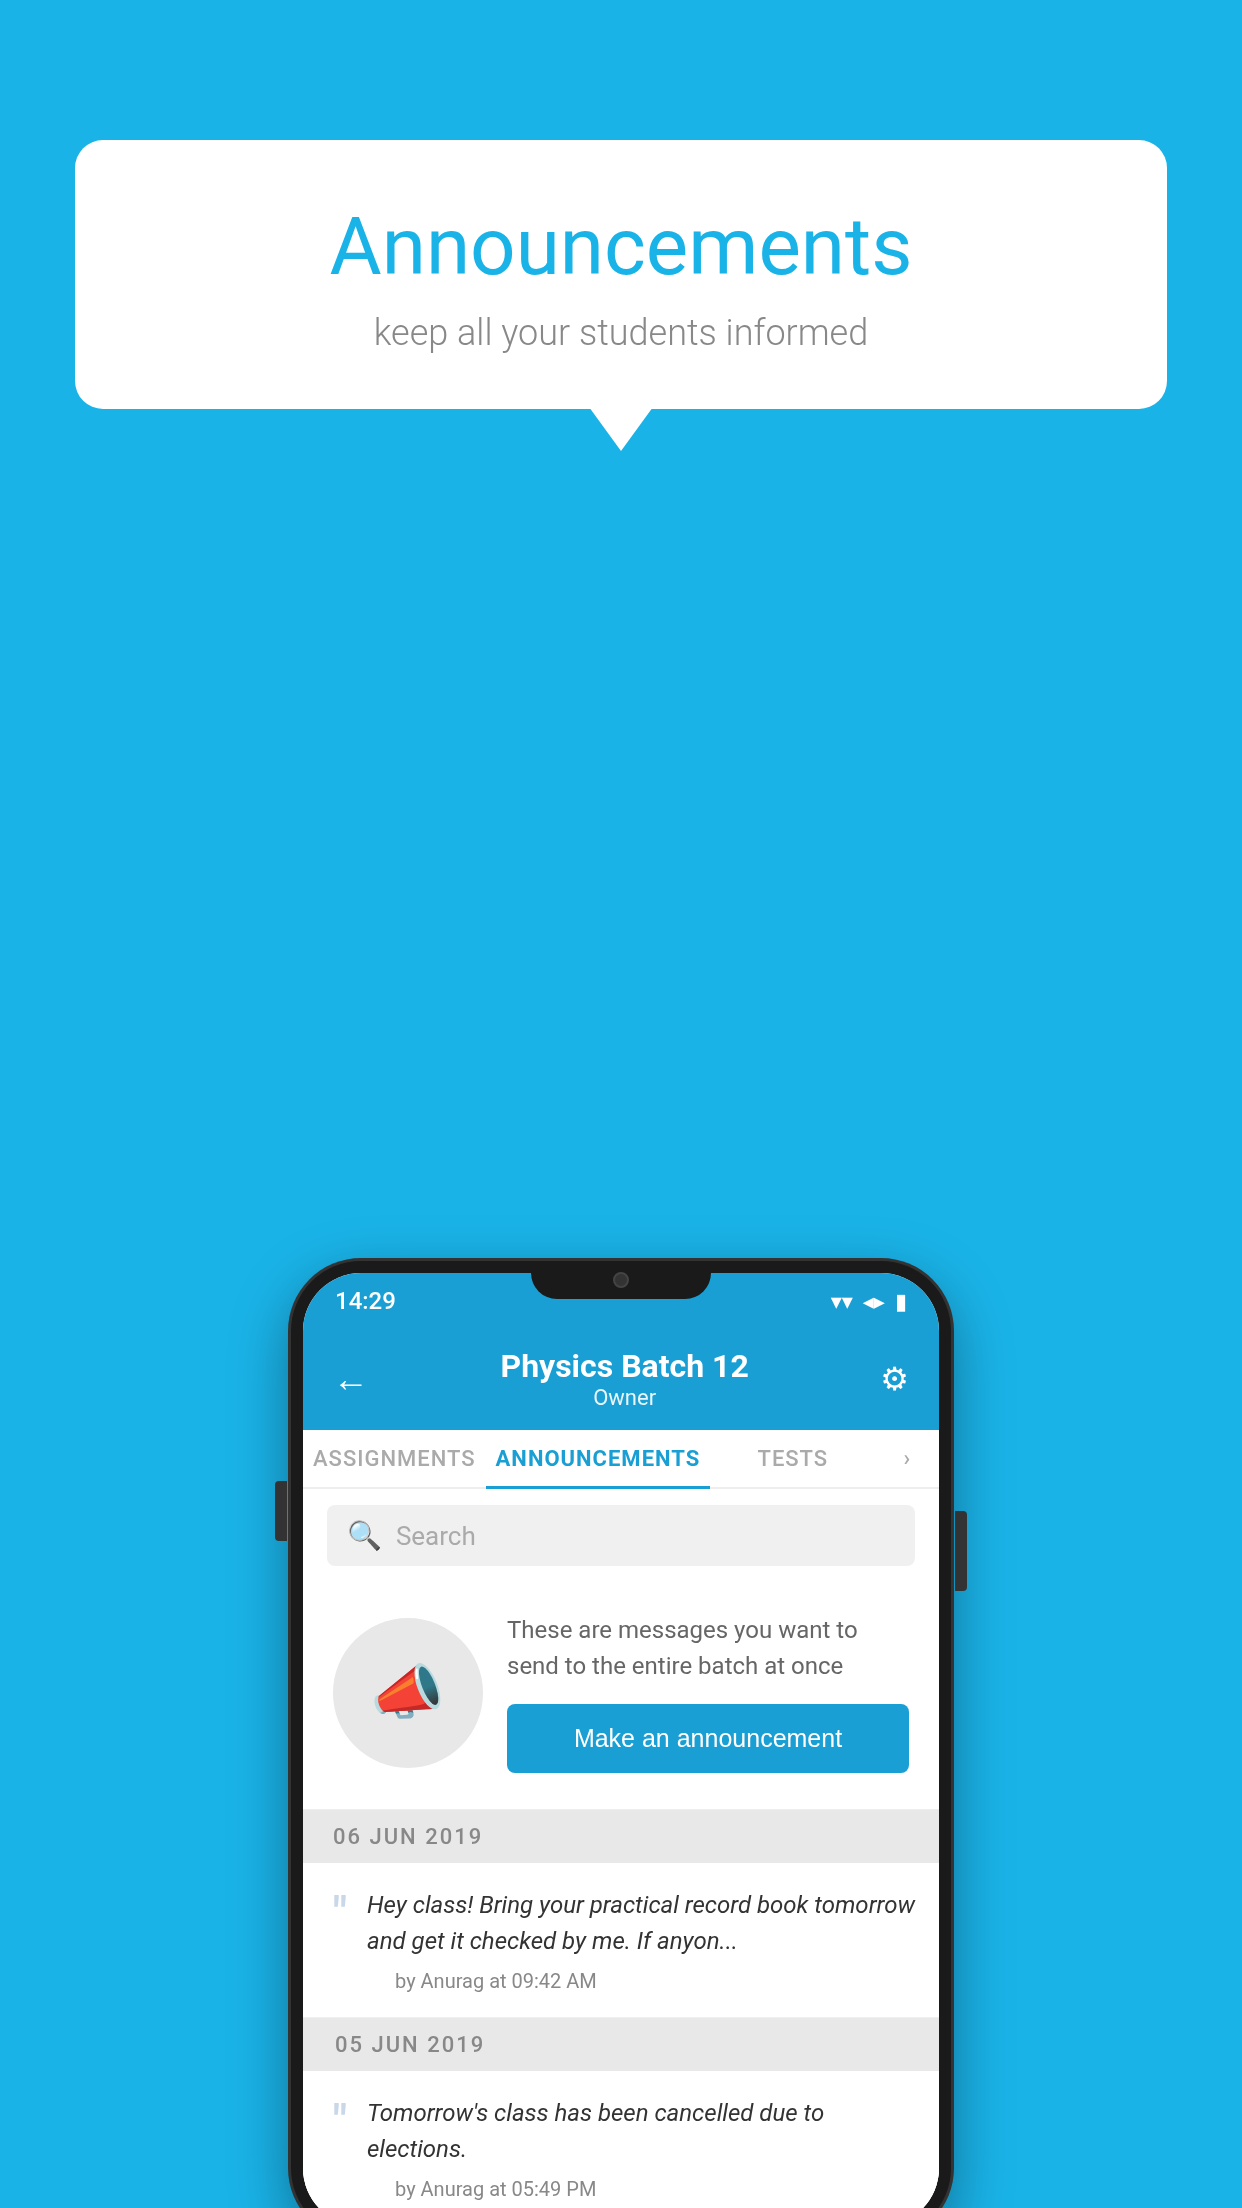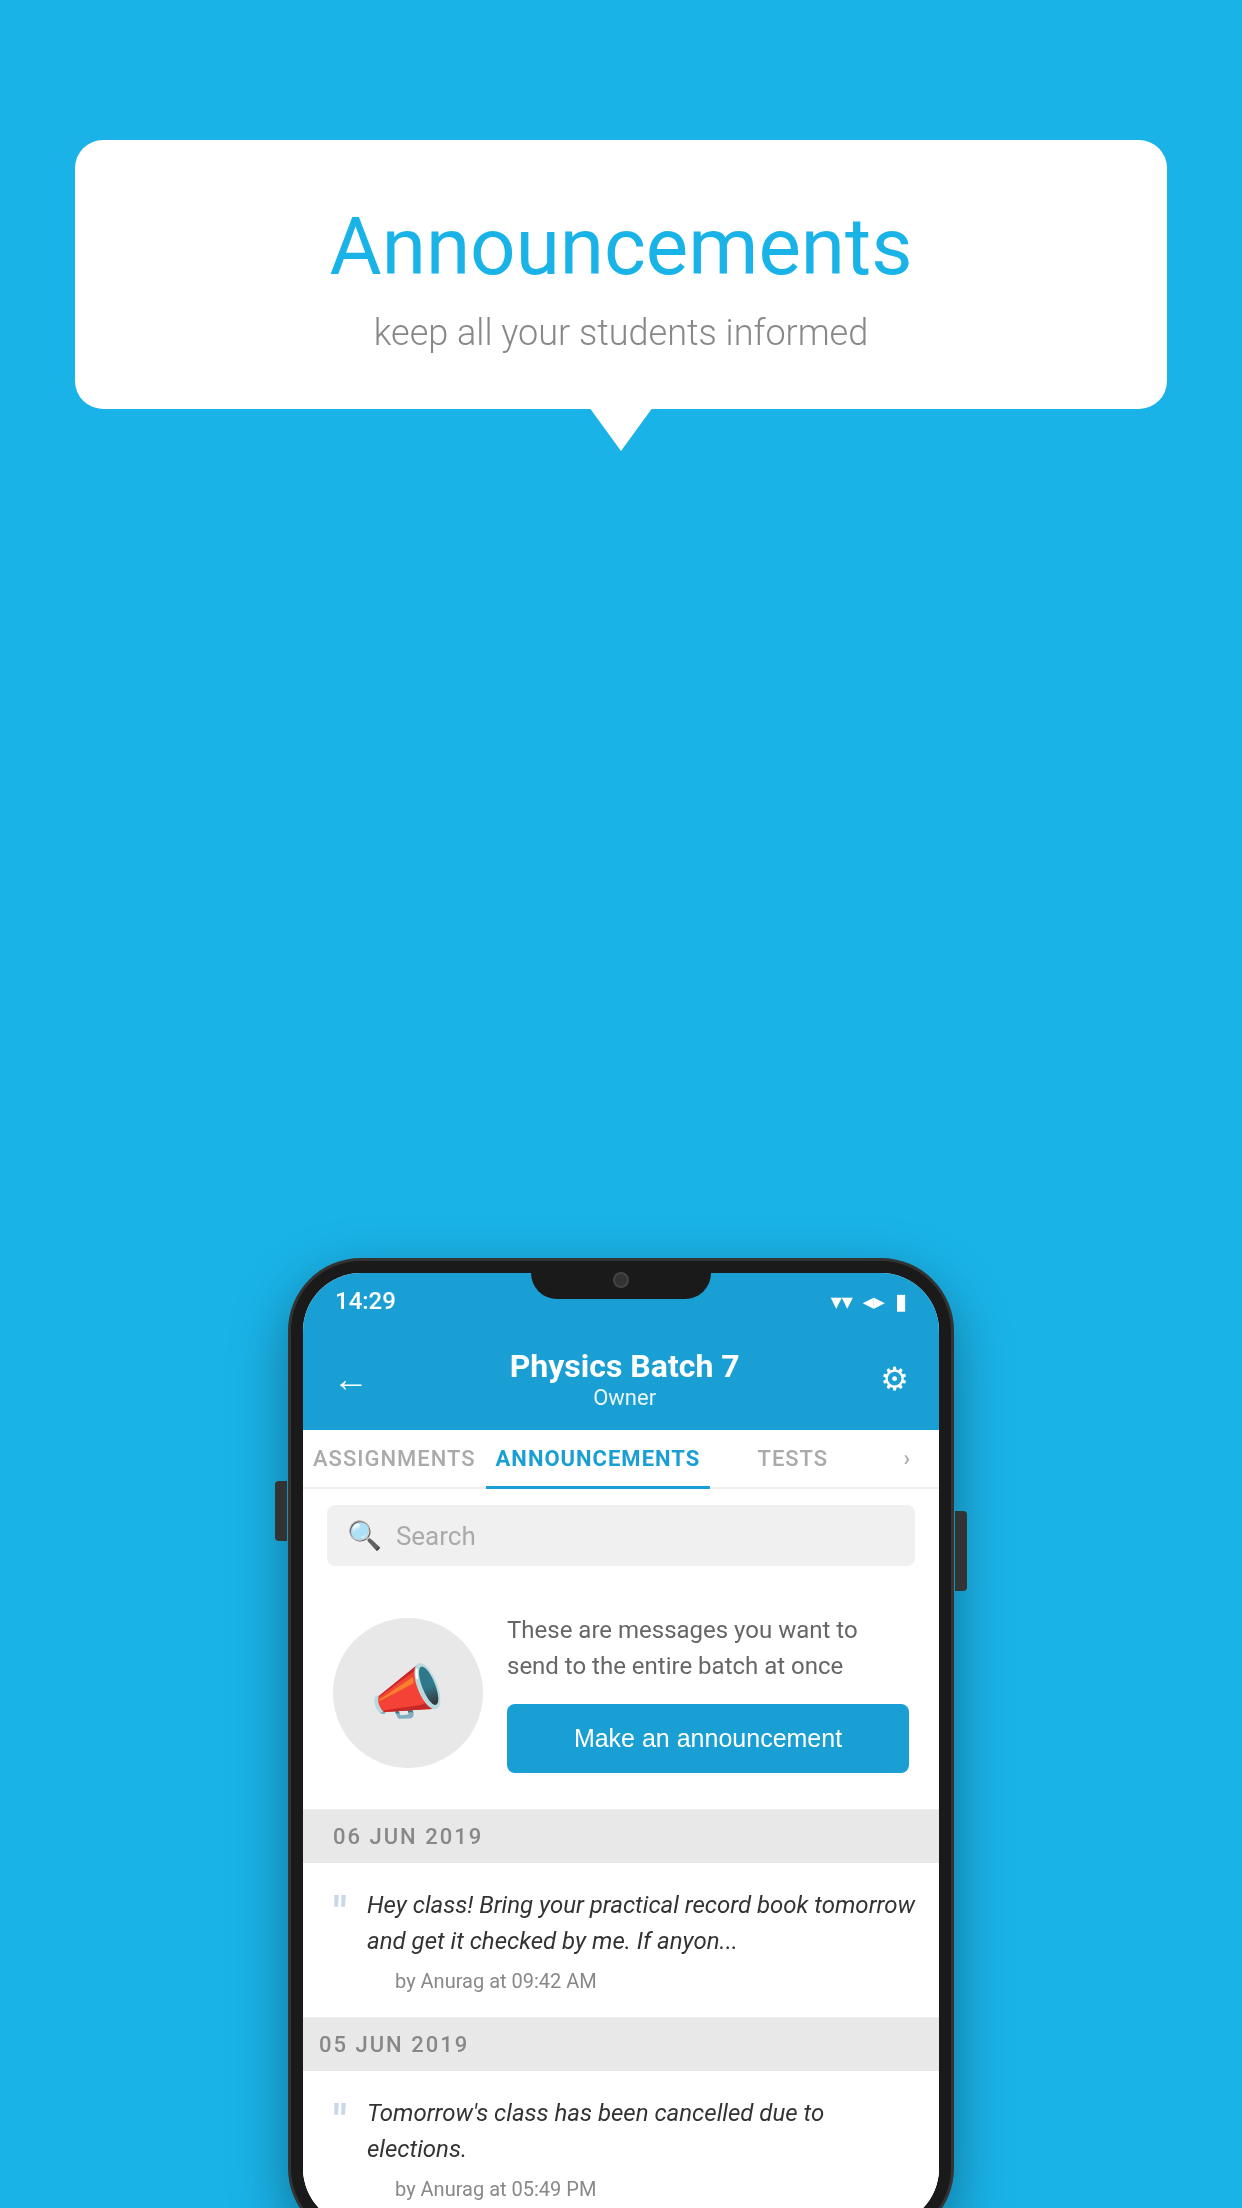--- a/index.html
+++ b/index.html
@@ -353,21 +353,21 @@
 
     .announcement-meta {
       color: #888;
       font-size: 20px;
       margin-left: 28px;
     }
 
     
     .date-divider2 {
       background: #e8e8e8;
-      padding: 14px 16px;
+      padding: 14px 32px;
       color: #888;
       font-size: 22px;
       font-weight: 500;
       letter-spacing: 2px;
     }
   </style>
 </head>
 <body>
 
 <div class="speech-bubble-container">
@@ -389,21 +389,21 @@
         <div class="status-icons">
           <span class="wifi-icon">▾▾</span>
           <span class="signal-icon">◂▸</span>
           <span class="battery-icon">▮</span>
         </div>
       </div>
 
       <div class="app-header">
         <span class="header-back">←</span>
         <div class="header-title-area">
-          <div class="header-title">Physics Batch 7</div>
+          <div class="header-title">Physics Batch 12</div>
           <div class="header-subtitle">Owner</div>
         </div>
         <span class="header-gear">⚙</span>
       </div>
 
       <div class="tabs-container">
         <div class="tab-item">
           <span>ASSIGNMENTS</span>
         </div>
         <div class="tab-item active">

